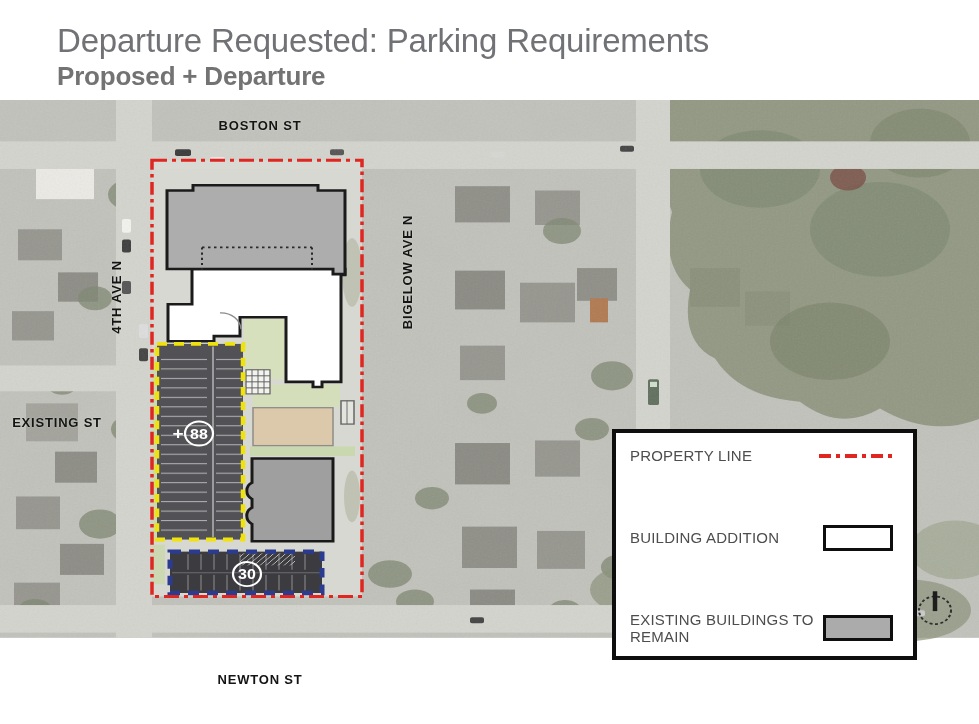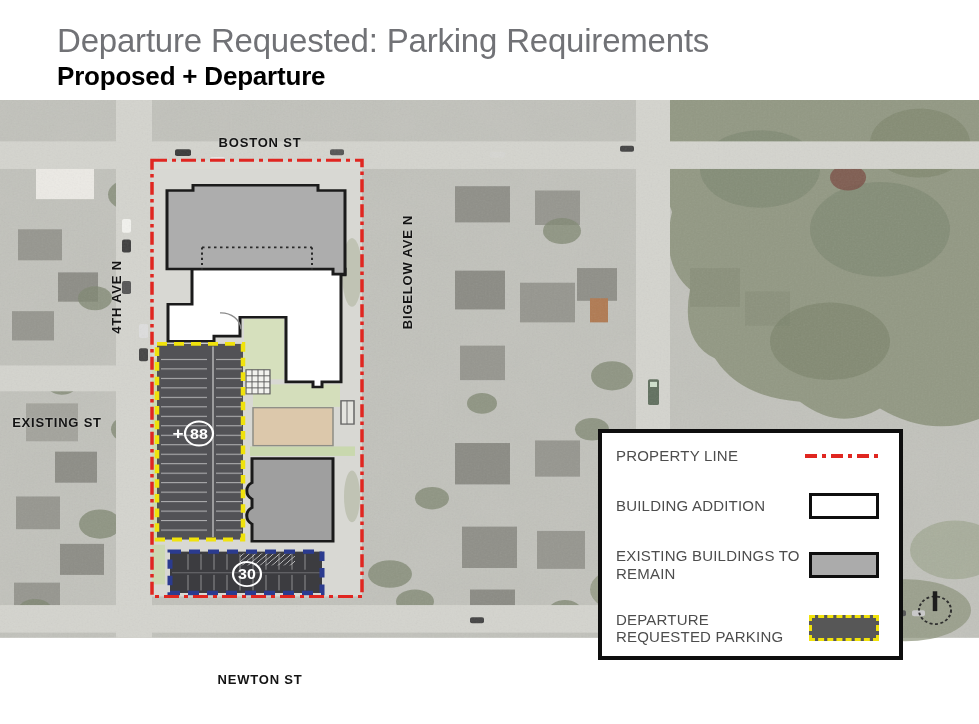--- a/index.html
+++ b/index.html
@@ -7,21 +7,21 @@
     position:relative;width:979px;height:724px;overflow:hidden;background:#ffffff;
     font-family:"Liberation Sans",sans-serif;
   }
   
   .title{
     position:absolute;left:57px;top:22px;margin:0;
     font-size:33px;font-weight:400;color:#717276;letter-spacing:-0.2px;white-space:nowrap;
   }
   .subtitle{
     position:absolute;left:57px;top:61px;margin:0;
-    font-size:26px;font-weight:700;color:#000000;letter-spacing:-0.2px;white-space:nowrap;
+    font-size:26px;font-weight:700;color:#737373;letter-spacing:-0.2px;white-space:nowrap;
   }
   
   .map{position:absolute;left:0;top:100px;width:979px;height:624px;}
   .map svg{display:block;}
   .street-label{
     position:absolute;font-size:13px;font-weight:700;color:#141414;
     letter-spacing:0.8px;white-space:nowrap;transform:translate(-50%,-50%);
     text-shadow:0 0 2px rgba(255,255,255,0.45);
   }
   .street-label.vertical{transform:translate(-50%,-50%) rotate(-90deg);}
@@ -29,21 +29,21 @@
   .prop-line{stroke:var(--property_line,#e02620);}
   .stroke-departure{stroke:var(--departure_yellow,#f0e20c);}
   .stroke-proposed{stroke:var(--proposed_blue,#2b3b8f);}
   .garage-fill{fill:var(--parking_dark,#525256);}
   .lot-fill{fill:#3c3c40;}
   .badge-txt{fill:#ffffff;font-weight:700;font-size:16px;font-family:"Liberation Sans",sans-serif;}
   .badge-plus{fill:#ffffff;font-weight:700;font-size:19px;font-family:"Liberation Sans",sans-serif;}
   .badge-ring{fill:none;stroke:#ffffff;stroke-width:2.2px;}
   
   .legend{
-    position:absolute;left:598px;top:429px;width:305px;height:231px;box-sizing:border-box;
+    position:absolute;left:612px;top:429px;width:305px;height:231px;box-sizing:border-box;
     background:#ffffff;border:4px solid #0e0e0e;
     padding:14px 20px 10px 14px;display:flex;flex-direction:column;justify-content:space-between;
   }
   .legend-row{display:flex;align-items:center;justify-content:space-between;}
   .legend-label{
     font-size:15px;color:#4d4d4d;letter-spacing:0.2px;line-height:1.18;width:188px;
   }
   .swatch{width:70px;height:26px;box-sizing:border-box;flex:none;}
   .swatch-line{width:74px;height:4px;flex:none;
     background:repeating-linear-gradient(90deg,
@@ -253,39 +253,35 @@
 
         <rect x="152" y="170" width="210" height="506" fill="none" class="prop-line" stroke-width="3.5" stroke-dasharray="15 5 4 5"></rect>
       </g>
 
       <g>
         <circle cx="935" cy="692" r="16" fill="none" stroke="#2f2f2f" stroke-width="2" stroke-dasharray="3 2.5"></circle>
         <line x1="935" y1="670" x2="935" y2="693" stroke="#1d1d1d" stroke-width="4.5"></line>
       </g>
     </svg>
 
-    <div class="street-label" style="left:260px;top:42px;">BOSTON ST</div>
+    <div class="street-label" style="left:260px;top:25px;">BOSTON ST</div>
     <div class="street-label" style="left:57px;top:322px;">EXISTING ST</div>
     <div class="street-label" style="left:260px;top:579px;">NEWTON ST</div>
     <div class="street-label vertical" style="left:116px;top:197px;">4TH AVE N</div>
     <div class="street-label vertical" style="left:407px;top:172px;">BIGELOW AVE N</div>
   </div>
 
   <div class="legend">
     <div class="legend-row">
       <span class="legend-label">PROPERTY LINE</span>
       <span class="swatch-line"></span>
     </div>
     <div class="legend-row">
       <span class="legend-label">BUILDING ADDITION</span>
       <span class="swatch swatch-addition"></span>
     </div>
     <div class="legend-row">
       <span class="legend-label">EXISTING BUILDINGS TO REMAIN</span>
       <span class="swatch swatch-existing"></span>
     </div>
-    <div class="legend-row">
-      <span class="legend-label">DEPARTURE REQUESTED PARKING</span>
-      <span class="swatch swatch-departure"></span>
-    </div>
   </div>
 
 </div>
 
 </body></html>

